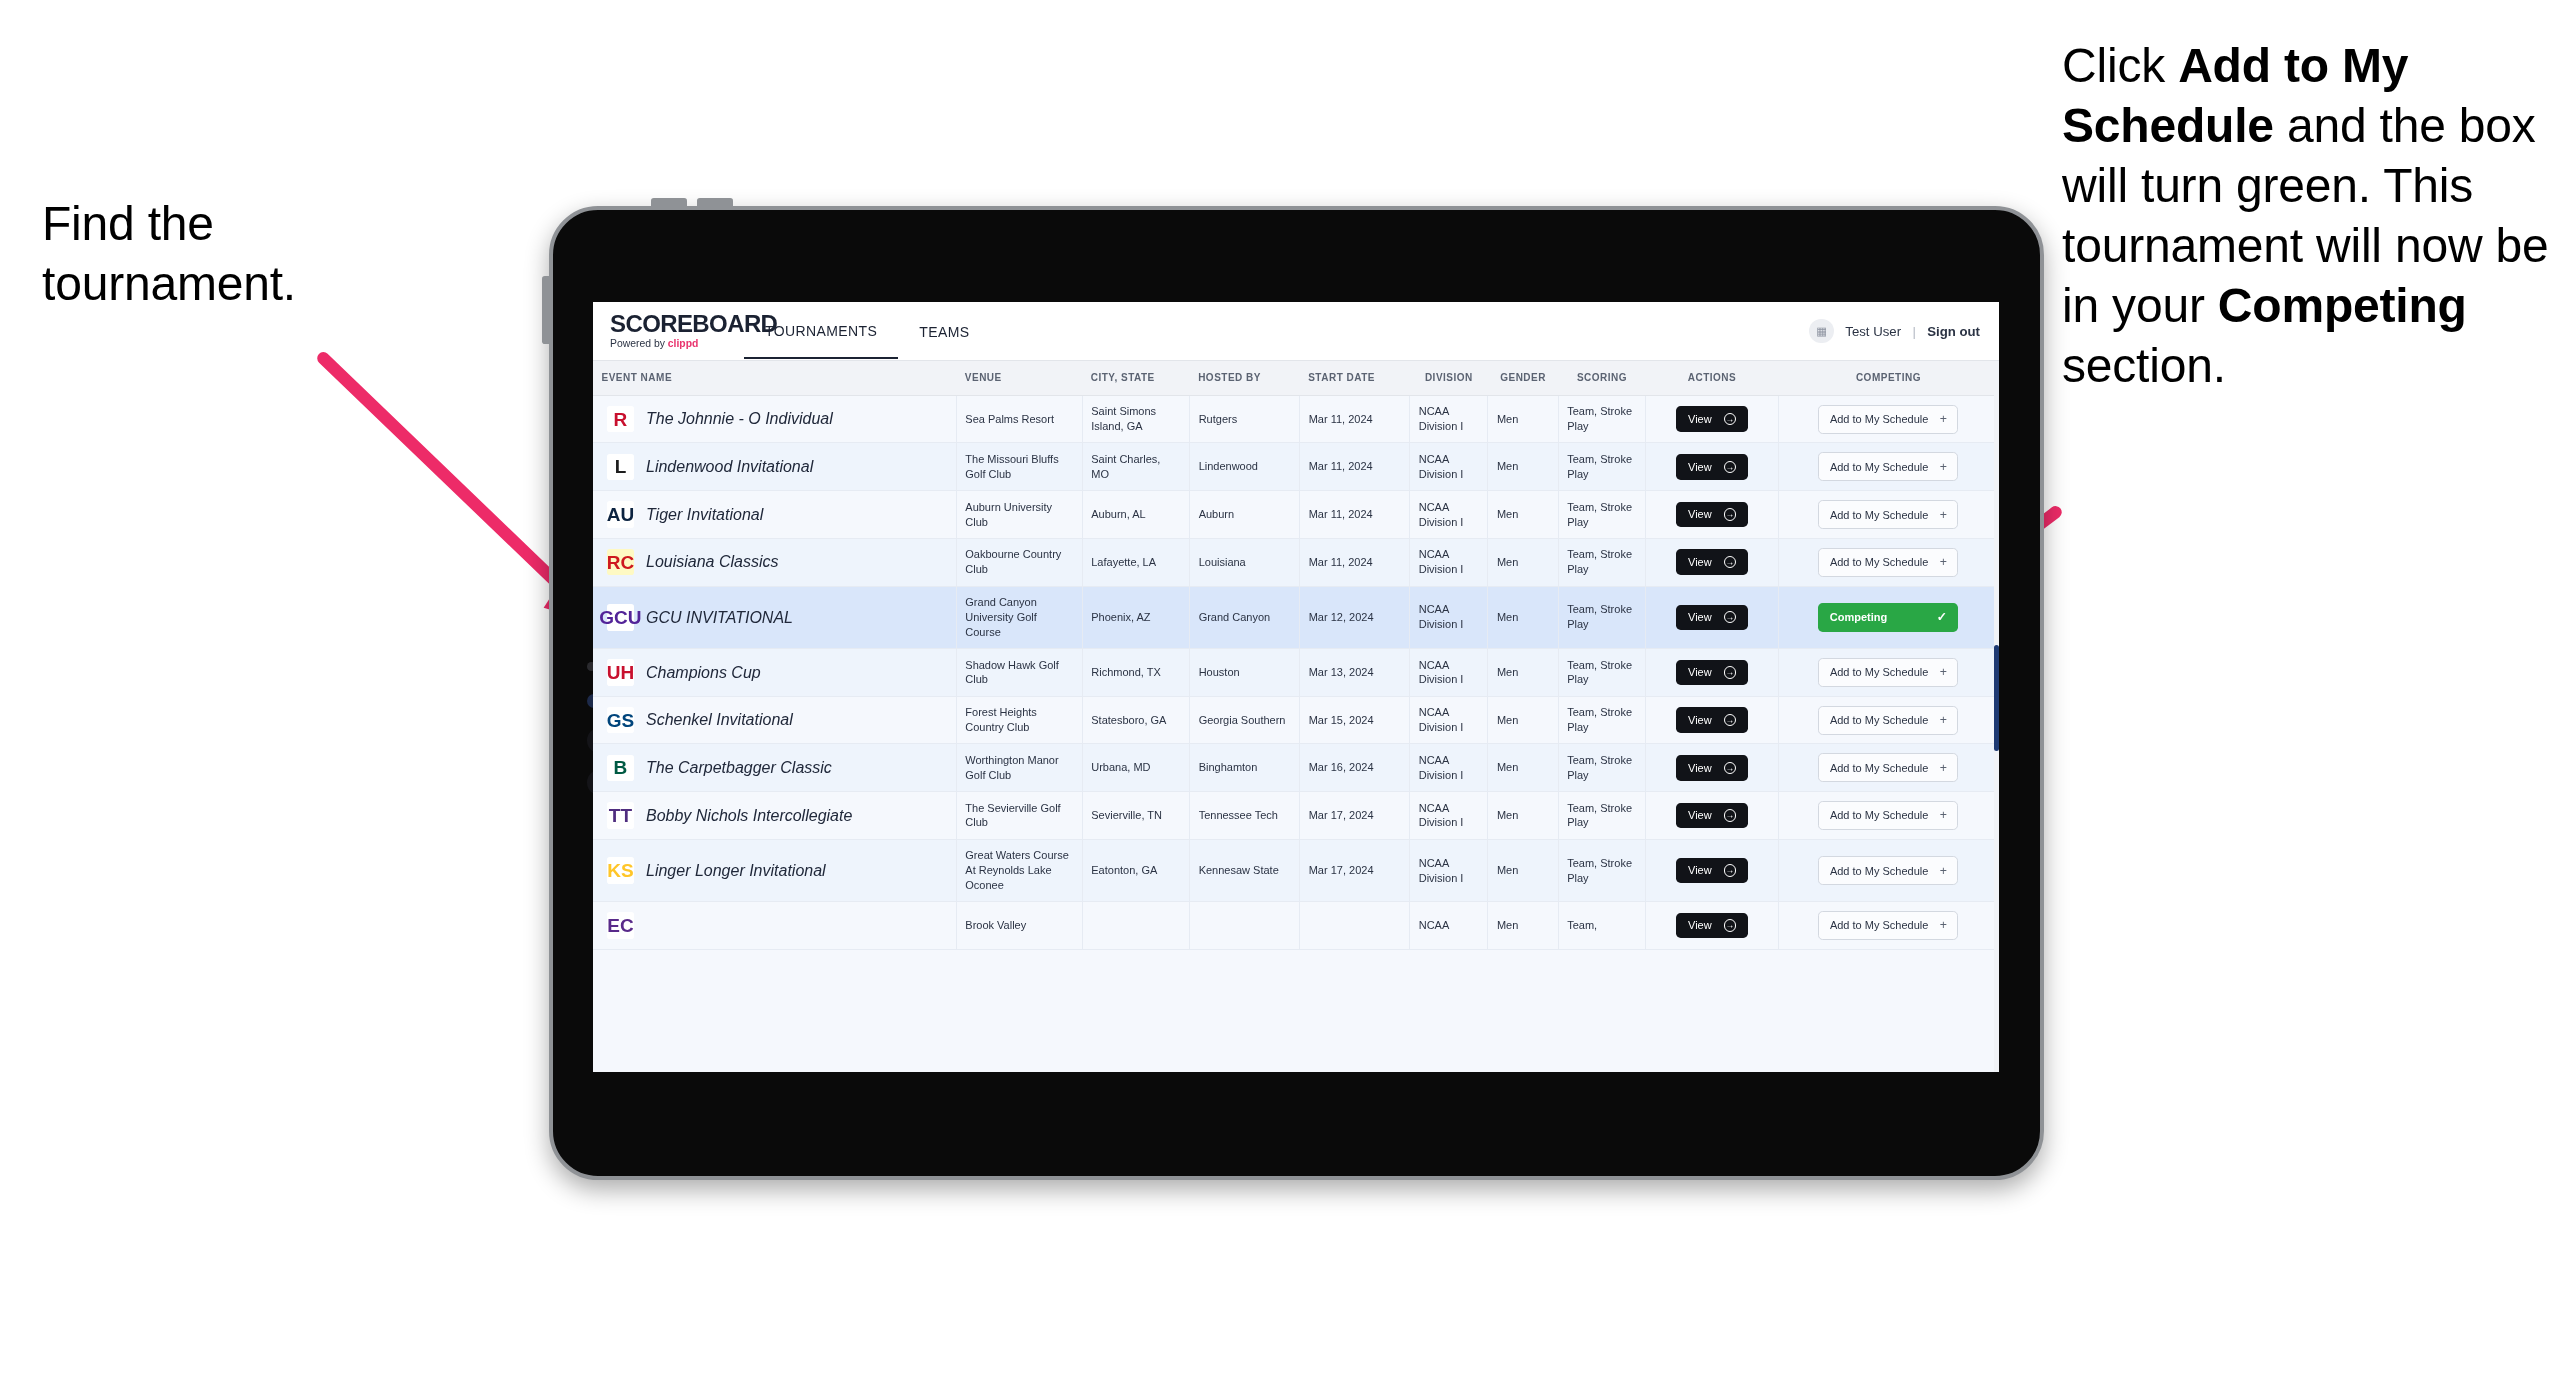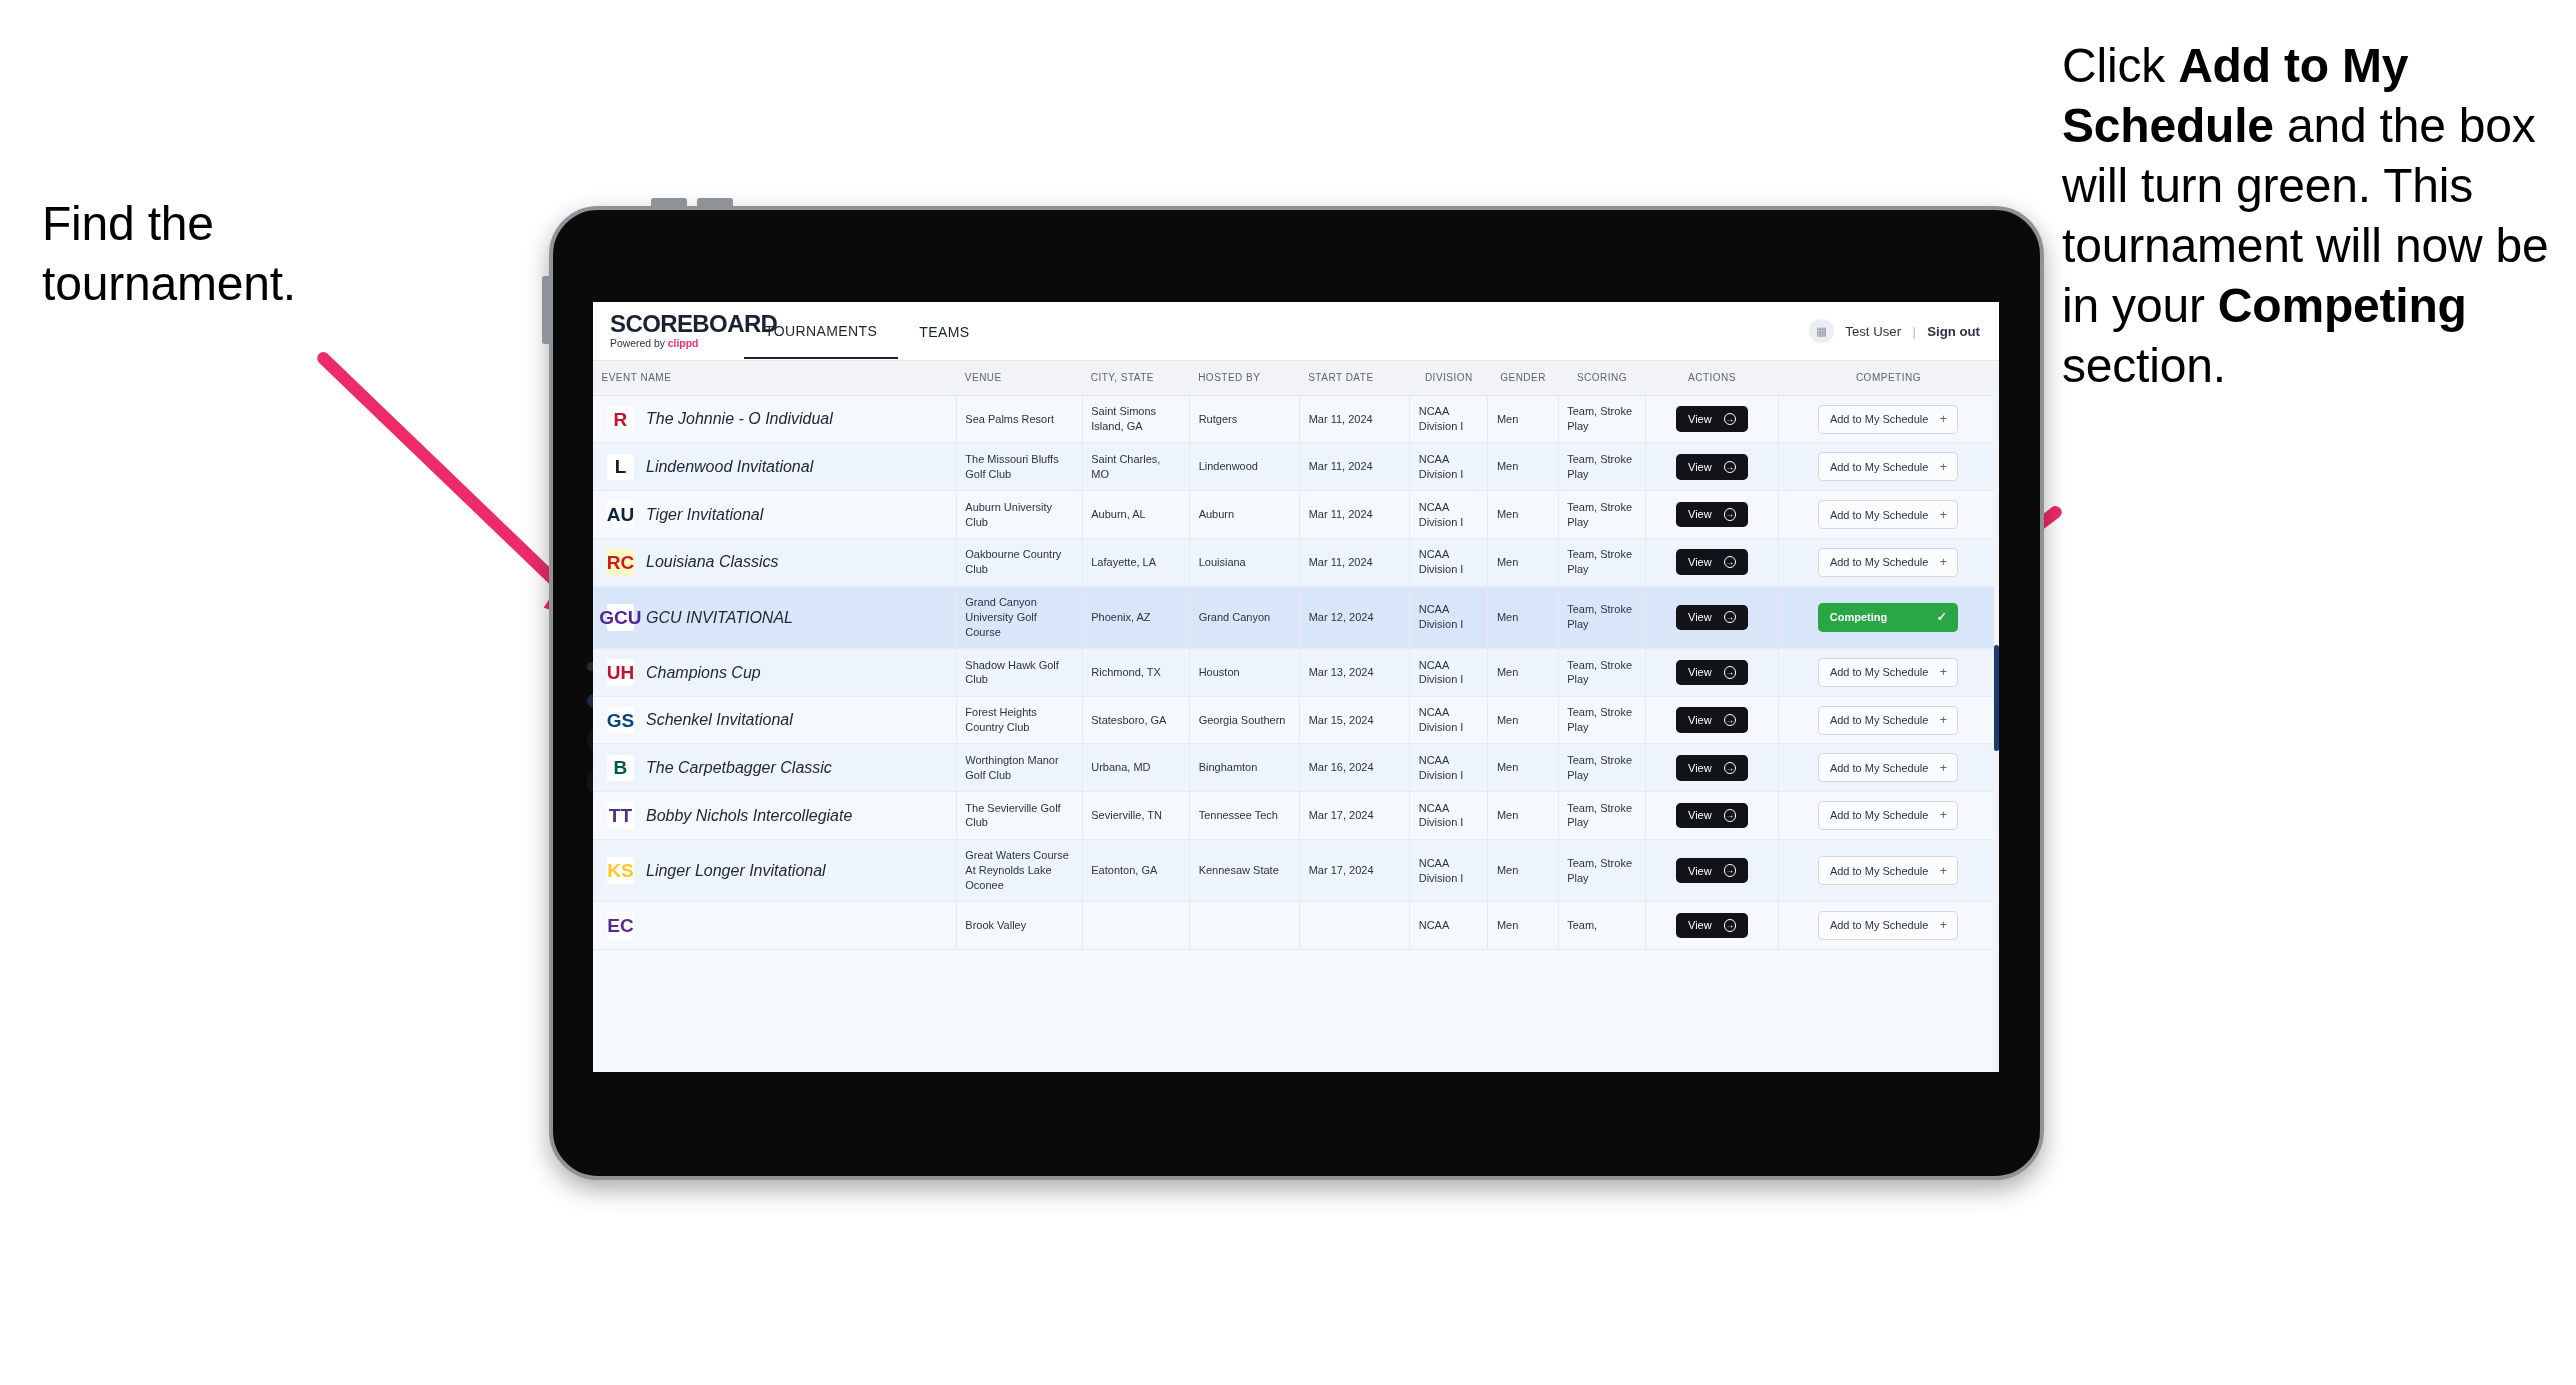--- a/index.html
+++ b/index.html
@@ -95,21 +95,21 @@
     color:#8d93a0; font-size:11.4px;
   }
   #header-right .sep { color:#b5bac4; }
   #signout-link { cursor:pointer;font-weight:bold; }
 
   
   #table-wrap { position:relative; height: 711px; overflow:hidden; background:#f5f8fd; }
   table { width: 100%; border-collapse: collapse; table-layout: fixed; }
   thead th {
     background:#f1f3f7;
-    font-size: 10px; font-weight: 400; color:#5b6372;
+    font-size: 10px; font-weight: 700; color:#5b6372;
     letter-spacing: 0.5px;
     text-align:left; padding: 11.4px 8.5px;
     border-bottom:0.9px solid #e2e5ea;
     white-space: nowrap;
   }
   thead th.ctr { text-align:center; }
   tbody td {
     font-size: 11px; color:#2b3344;
     padding: 8.5px 8.5px;
     border-bottom: 0.9px solid #e6ebf3;
@@ -126,21 +126,21 @@
   .logo {
     width: 26.5px; height:26.5px; flex:0 0 26.5px;
     display:flex; align-items:center; justify-content:center;
     font-weight:900; font-size:19px; line-height:1;
     border-radius:2.8px;
   }
   .evt-name { font-size: 16px; color:#20283a;font-style:italic; }
 
   
   .view-btn {
-    display:inline-flex; align-items:center; justify-content:center; gap:12px;
+    display:inline-flex; align-items:flex-start; justify-content:center; gap:12px;
     background:#111318; color:#fff; border-radius:4.7px;
     font-size: 11px; padding: 6.6px 12.3px; min-width:70px;
     cursor:pointer; border:none;
   }
   .circ-arrow {
     width:12.3px; height:12.3px; border:1.3px solid #fff; border-radius:50%;
     display:inline-flex; align-items:center; justify-content:center;
     font-size:8.5px; line-height:1;
   }
   .add-btn {

